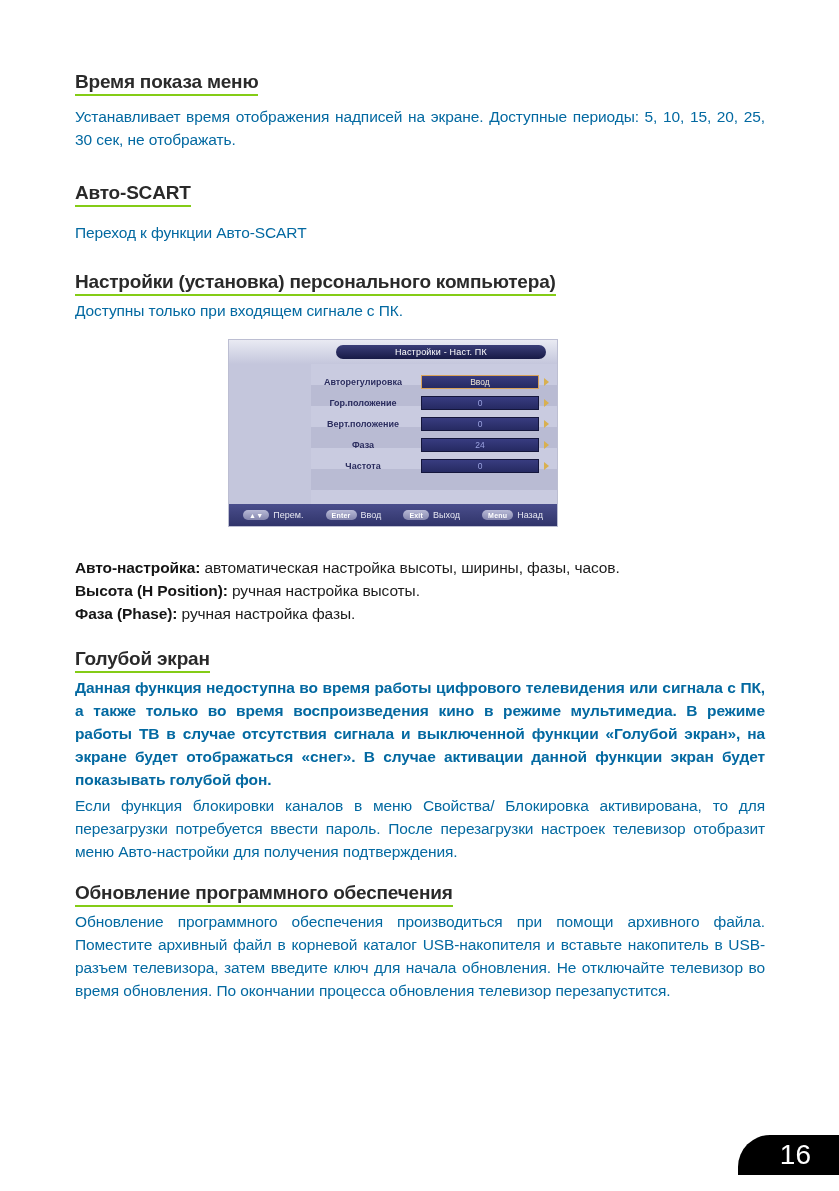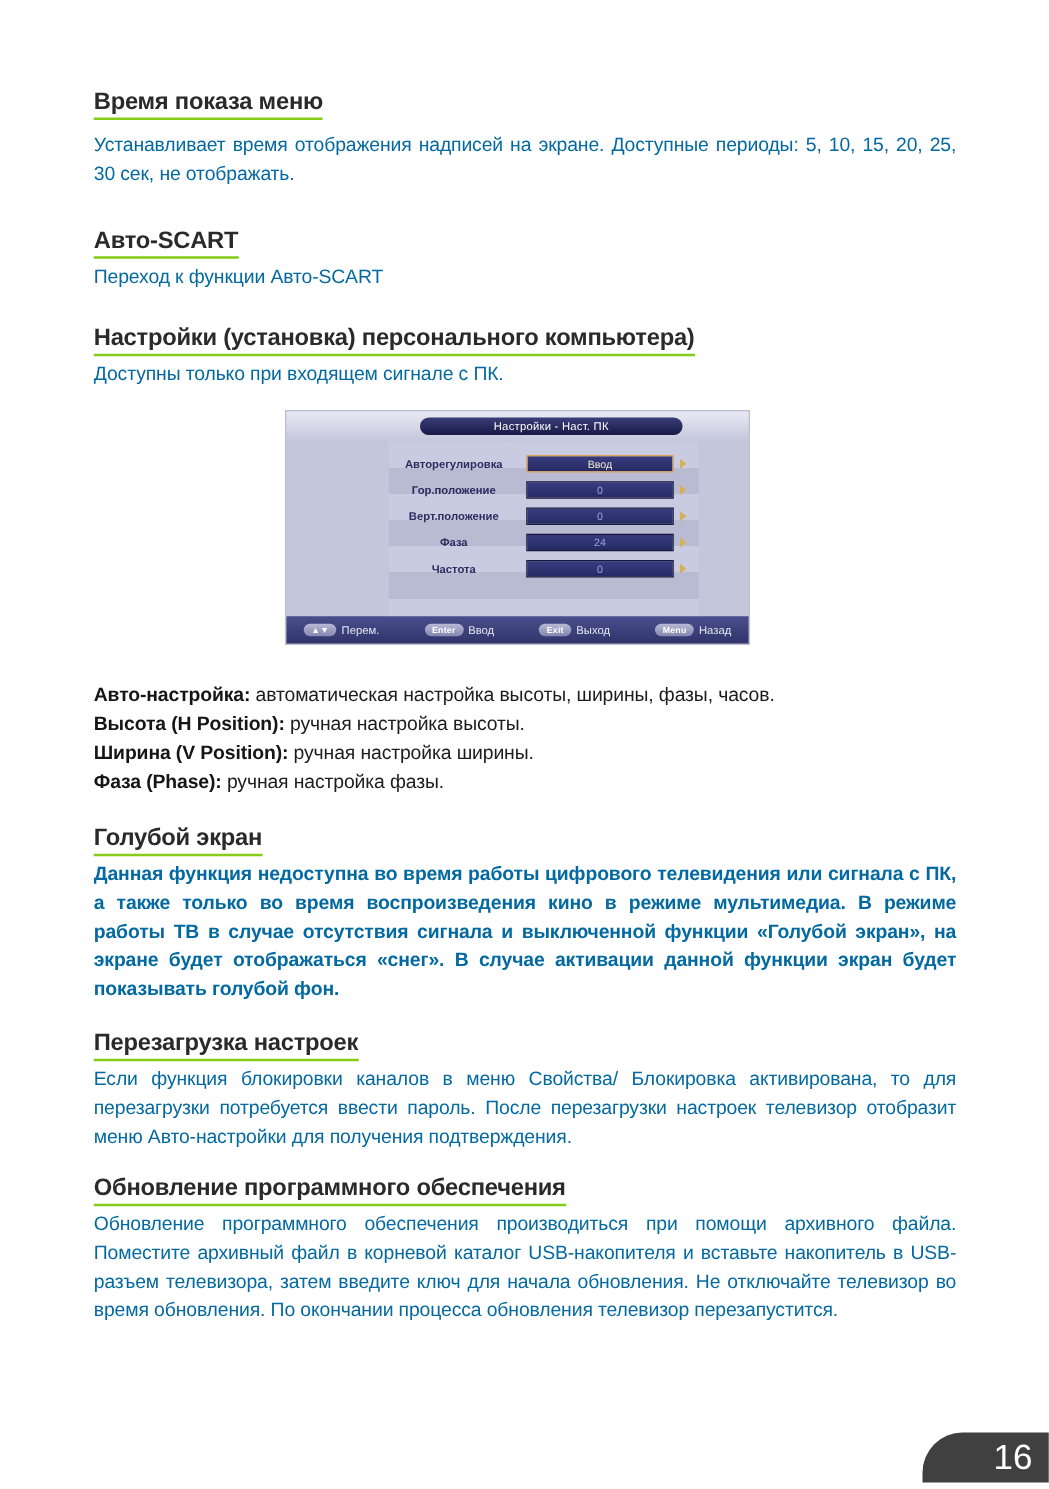--- a/index.html
+++ b/index.html
@@ -38,35 +38,35 @@
     line-height:23px;
     color:#1c1c1c;
     letter-spacing:-0.1px;
   }
   .def-term { font-weight:bold; color:#151515; }
 
   
   .m-h1 { margin-top:71px; }
   .m-p1 { margin-top:9px; }
   .m-h2 { margin-top:31px; }
-  .m-p2 { margin-top:3px; }
+  .m-p2 { margin-top:14px; }
   .m-h3 { margin-top:27px; }
   .m-p3 { margin-top:3px; }
   .m-img { margin-top:17px; }
   .m-defs { margin-top:29px; }
   .m-h4 { margin-top:23px; }
   .m-p4 { margin-top:3px;font-weight:bold; }
   .m-h5 { margin-top:21px; }
   .m-p5 { margin-top:3px; }
   .m-h6 { margin-top:19px; }
   .m-p6 { margin-top:3px; }
 
   
   .tv {
-    width:372px; height:188px;
+    width:330px; height:188px;
     margin-left:153px;
     position:relative;
     background:#c4c6dc;
     border:1px solid #bcbed2;
     font-family:"Liberation Sans", sans-serif;
     overflow:hidden;
   }
   .tv-topstrip {
     position:absolute; left:0; top:0; width:100%; height:24px;
     background:linear-gradient(#e9eaf3, #c4c6dc);
@@ -142,26 +142,26 @@
     padding:1.5px 6px;
     letter-spacing:0.2px;
     white-space:nowrap;
   }
   .tv-key-label {
     color:#e6e7f2; font-size:9px; margin-left:4px; white-space:nowrap;
   }
 
   
   .page-tab {
-    position:absolute; right:0; bottom:5px;
+    position:absolute; right:0; bottom:16px;
     width:101px; height:40px;
-    background:#404040;
+    background:#000000;
     border-top-left-radius:32px;
     display:flex; align-items:center; justify-content:flex-end;
-    padding-right:13px;
+    padding-right:28px;
   }
   .page-num {
     color:#ffffff; font-size:28px; line-height:40px;
   }
 </style>
 </head>
 <body>
 
 <div class="content">
 
@@ -236,35 +236,29 @@
   </div>
 
   <div class="m-defs">
     <div class="def-line">
       <span class="def-term">Авто-настройка:</span><span> автоматическая настройка высоты, ширины, фазы, часов.</span>
     </div>
     <div class="def-line">
       <span class="def-term">Высота (H Position):</span><span> ручная настройка высоты.</span>
     </div>
     <div class="def-line">
-      <span class="def-term">Ширина (V Position):</span><span> ручная настройка ширины.</span>
-    </div>
-    <div class="def-line">
       <span class="def-term">Фаза (Phase):</span><span> ручная настройка фазы.</span>
     </div>
   </div>
 
   <div class="heading-wrap m-h4">
     <span class="heading">Голубой экран</span>
   </div>
   <p class="body-text m-p4">Данная функция недоступна во время работы цифрового телевидения или сигнала с ПК, а также только во время воспроизведения кино в режиме мультимедиа. В режиме работы ТВ в случае отсутствия сигнала и выключенной функции «Голубой экран», на экране будет отображаться «снег». В случае активации данной функции экран будет показывать голубой фон.</p>
 
-  <div class="heading-wrap m-h5">
-    <span class="heading">Перезагрузка настроек</span>
-  </div>
   <p class="body-text m-p5">Если функция блокировки каналов в меню Свойства/ Блокировка активирована, то для перезагрузки потребуется ввести пароль. После перезагрузки настроек телевизор отобразит меню Авто-настройки для получения подтверждения.</p>
 
   <div class="heading-wrap m-h6">
     <span class="heading">Обновление программного обеспечения</span>
   </div>
   <p class="body-text m-p6">Обновление программного обеспечения производиться при помощи архивного файла. Поместите архивный файл в корневой каталог USB-накопителя и вставьте накопитель в USB-разъем телевизора, затем введите ключ для начала обновления. Не отключайте телевизор во время обновления. По окончании процесса обновления телевизор перезапустится.</p>
 
 </div>
 
 <div class="page-tab">

